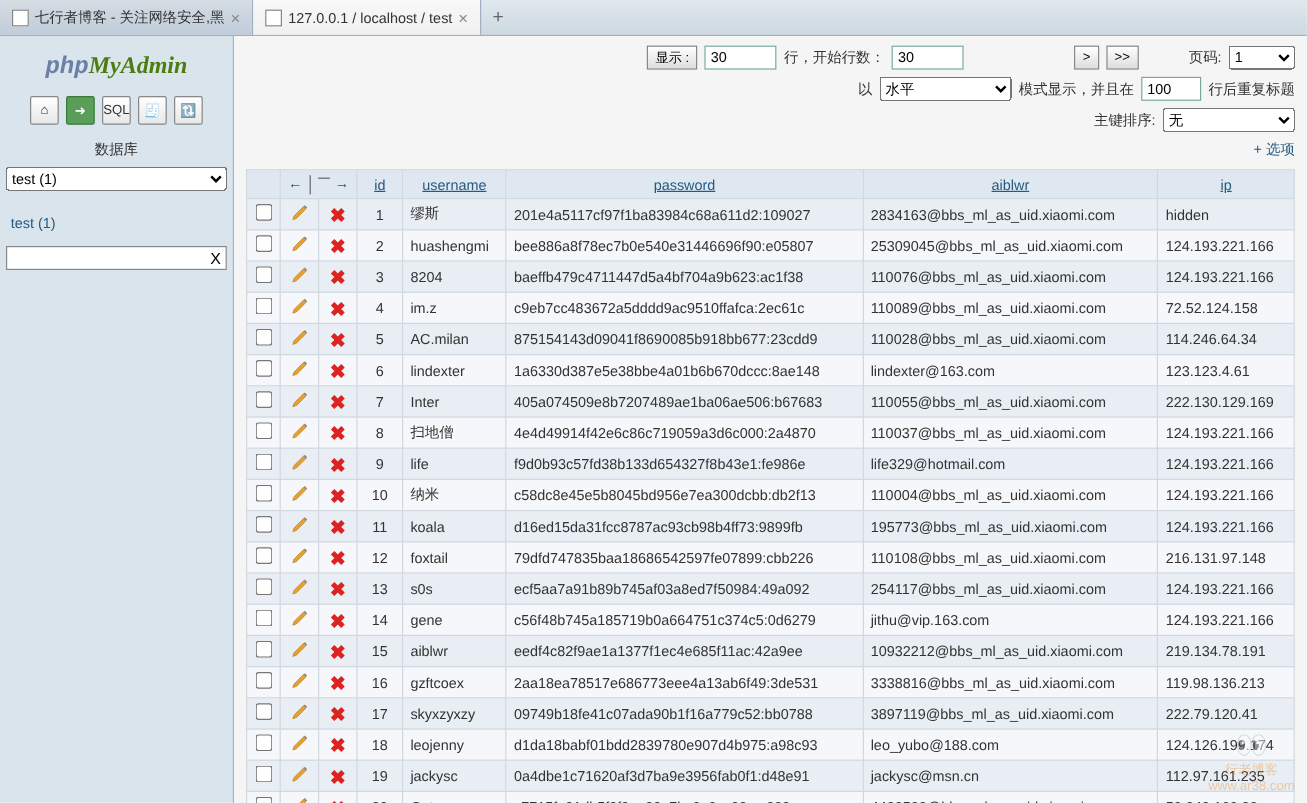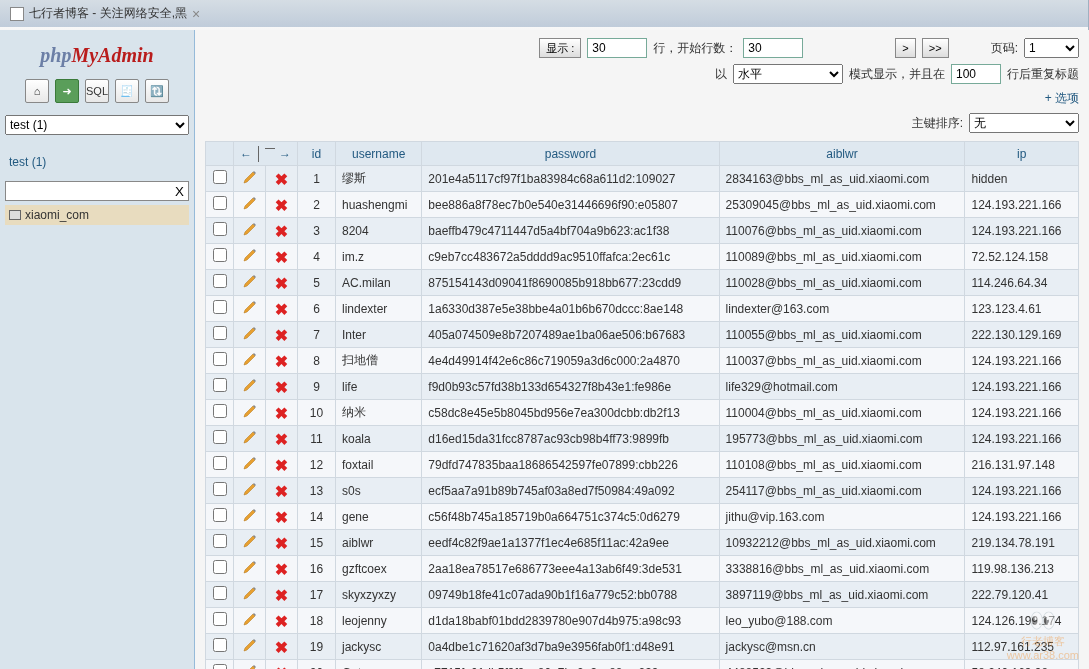--- a/index.html
+++ b/index.html
@@ -1,49 +1,49 @@
 <!DOCTYPE html>
 <html><head>
 <meta charset="utf-8">
 <style>
 * { box-sizing: border-box; margin: 0; padding: 0; }
 body { font-family: sans-serif; font-size: 12px; background: #f5f5f5; color: #333; }
-.tabs { background: linear-gradient(#e0e8ed, #cdd8e0); display: flex; height: 30px; border-bottom: 1px solid #a0b0c0; flex-direction: column; }
+.tabs { background: linear-gradient(#e0e8ed, #cdd8e0); display: flex; height: 30px; border-bottom: 1px solid #a0b0c0; }
 .tab { padding: 5px 10px; border-right: 1px solid #a0b0c0; display: flex; align-items: center; gap: 5px; cursor: pointer; }
 .tab.inactive { background: linear-gradient(#d5dde4, #c0ccda); }
 .tab.active { background: linear-gradient(#f8f8f8, #f0f0f0); }
 .tab-close { color: #888; font-size: 14px; }
 .tab-add { width: 28px; display: flex; align-items: center; justify-content: center; color: #666; font-size: 16px; }
 .page-icon { width: 14px; height: 14px; border: 1px solid #888; background: #fff; font-size: 8px; display: inline-flex; align-items: center; justify-content: center; }
 
 .main { display: flex; height: calc(100vh - 30px); }
 .sidebar { width: 195px; background: #d9e4ec; padding: 8px 5px; border-right: 1px solid #95bad9; }
 .logo { text-align: center; margin: 6px 0 12px; font-family: serif; font-size: 20px; font-weight: bold; font-style: italic; }
-.logo .p1 { color: #6c7fa6; } .logo .p2 { color: #b91c1c; }
+.logo .p1 { color: #6c7fa6; font-family: Liberation Mono, monospace; } .logo .p2 { color: #4d7c0f; }
 .icon-row { display: flex; justify-content: center; gap: 6px; margin-bottom: 12px; }
 .ibtn { width: 24px; height: 24px; border: 1px solid #888; background: linear-gradient(#fff,#e8e8e8); display: flex; align-items: center; justify-content: center; font-size: 11px; cursor: pointer; border-radius: 2px; }
 .ibtn.green { background: #5a9e5a; color: #fff; border-color: #3a7a3a; }
 .section-title { text-align: center; margin: 6px 0; color: #333; }
 .db-select { width: 100%; height: 20px; font-size: 12px; margin-bottom: 12px; }
 .db-link { color: #235a81; cursor: pointer; display: block; margin: 8px 4px 12px; }
 .search-input { width: 100%; height: 20px; background: #fff; border: 1px solid #888; text-align: right; padding: 0 4px; }
 .tree-item { display: flex; align-items: center; gap: 4px; padding: 3px 4px; background: #e8dcbf; margin-top: 4px; cursor: pointer; }
 .tree-icon { width: 12px; height: 10px; border: 1px solid #666; background: #ddd; }
 
 .content { flex: 1; background: #f5f5f5; padding: 8px 10px; overflow: auto; }
 .controls { margin-left: 50px; }
 .crow { margin-bottom: 6px; display: flex; align-items: center; gap: 6px; flex-wrap: wrap; justify-content: flex-end; }
 .crow input[type=text] { height: 20px; font-size: 12px; padding: 0 4px; border: 1px solid #7a9; }
 .crow select { height: 20px; font-size: 12px; }
 .nav-btn { height: 20px; padding: 0 6px; border: 1px solid #888; background: linear-gradient(#fff,#ddd); font-size: 11px; cursor: pointer; }
 .opt-link { color: #235a81; cursor: pointer; margin-left: 0; }
 
 table.data { width: 100%; border-collapse: collapse; margin-top: 8px; }
 table.data th, table.data td { border: 1px solid #d0d8e0; padding: 3px 6px; text-align: left; height: 24px; }
-table.data th { background: #dfe8f0; color: #235a81; font-weight: normal; text-align: center; cursor: pointer; }
+table.data th { background: #dfe8f0; color: #235a81; text-decoration: underline; font-weight: normal; text-align: center; cursor: pointer; }
 table.data th.nolink { text-decoration: none; cursor: default; }
 table.data tr.odd td { background: #e8eef4; }
 table.data tr.even td { background: #f5f7fa; }
 .chk { width: 14px; height: 14px; }
 .act { display: inline-block; width: 16px; height: 16px; cursor: pointer; }
 .edit-icon svg { width: 16px; height: 16px; }
 .del-icon { color: #d22; font-size: 16px; font-weight: bold; }
 .col-chk, .col-act { width: 28px; text-align: center !important; }
 .col-id { width: 38px; text-align: center !important; }
 .arrow-icons { display: flex; gap: 4px; justify-content: center; }
@@ -75,29 +75,26 @@
     <div class="logo">
       <span class="p1">php</span><span class="p2">MyAdmin</span>
     </div>
     <div class="icon-row">
       <div class="ibtn">⌂</div>
       <div class="ibtn green">➜</div>
       <div class="ibtn">SQL</div>
       <div class="ibtn">🧾</div>
       <div class="ibtn">🔃</div>
     </div>
+    <div class="section-title">数据库</div>
     <select class="db-select">
       <option>test (1)</option>
     </select>
     <a class="db-link">test (1)</a>
     <input class="search-input" value="X" style="">
-    <div class="tree-item">
-      <span class="tree-icon"></span>
-      <span>xiaomi_com</span>
-    </div>
   </div>
 
   <div class="content">
     <div class="controls">
       <div class="crow">
         <button class="nav-btn">显示 :</button>
         <input type="text" style="width: 60px;" value="30">
         <span>行，开始行数：</span>
         <input type="text" style="width: 60px;" value="30">
         <span style="width:80px"></span>
@@ -108,25 +105,25 @@
         <select style="width:55px"><option>1</option></select>
       </div>
       <div class="crow" style="margin-left:-45px">
         <span>以</span>
         <select style="width:110px"><option>水平</option></select>
         <span>模式显示，并且在</span>
         <input type="text" style="width: 50px;" value="100">
         <span>行后重复标题</span>
       </div>
       <div class="crow" style="margin-left:-50px">
-        <a class="opt-link">+ 选项</a>
+        <span>主键排序:</span>
+        <select style="width:110px"><option>无</option></select>
       </div>
       <div class="crow" style="margin-left:-50px">
-        <span>主键排序:</span>
-        <select style="width:110px"><option>无</option></select>
+        <a class="opt-link">+ 选项</a>
       </div>
     </div>
 
     <table class="data">
       <thead>
         <tr>
           <th class="nolink col-chk"></th>
           <th class="nolink" colspan="2">
             <span class="arrow-icons">
               <span class="arr">←</span>

